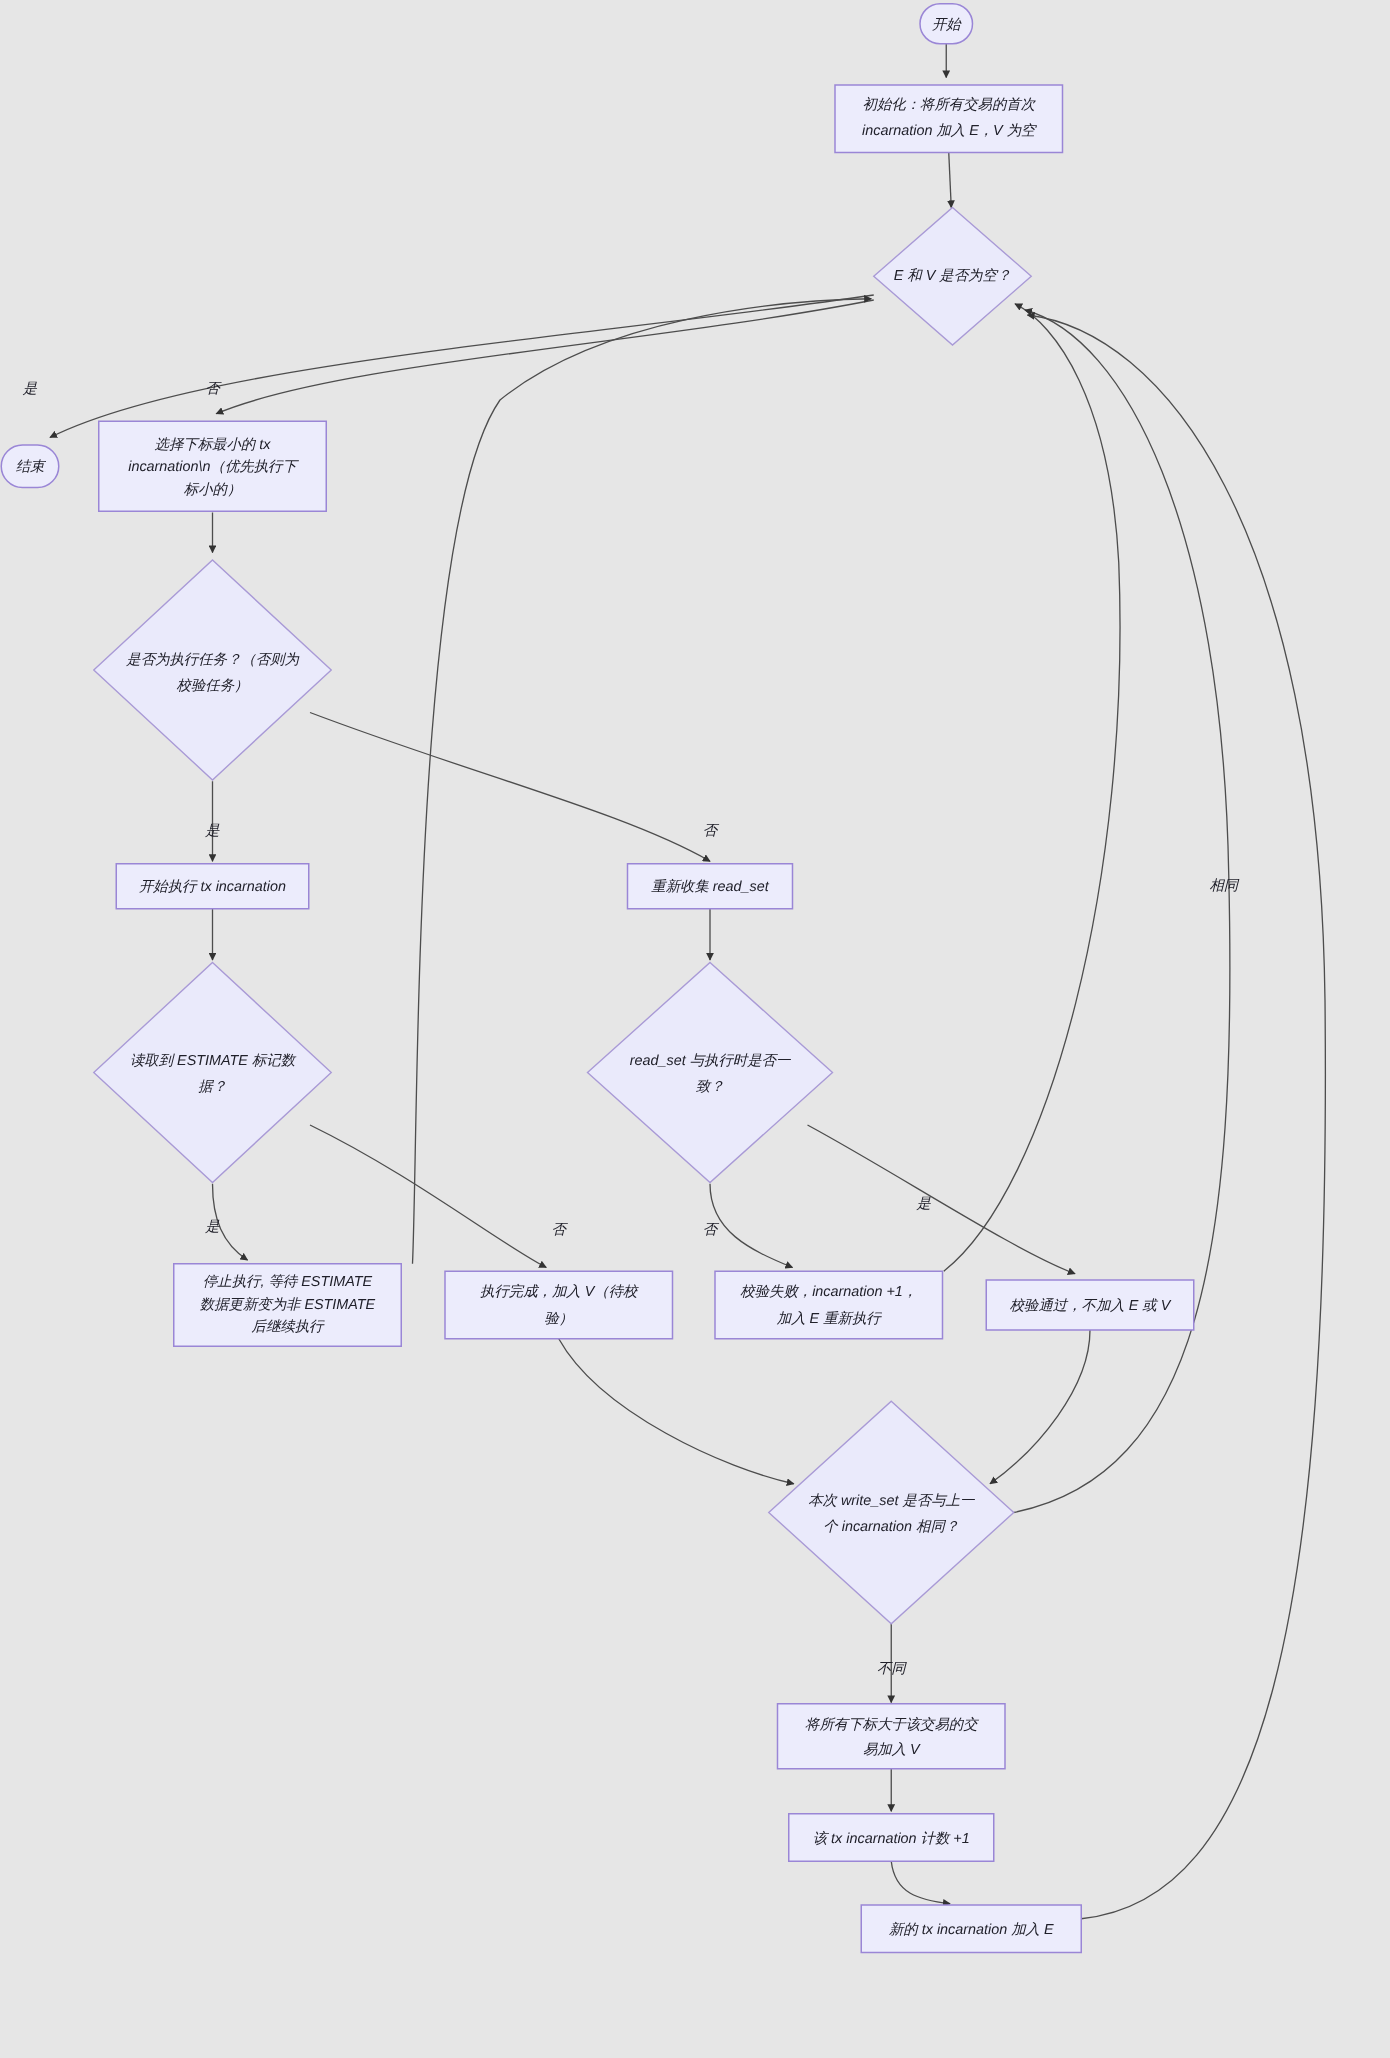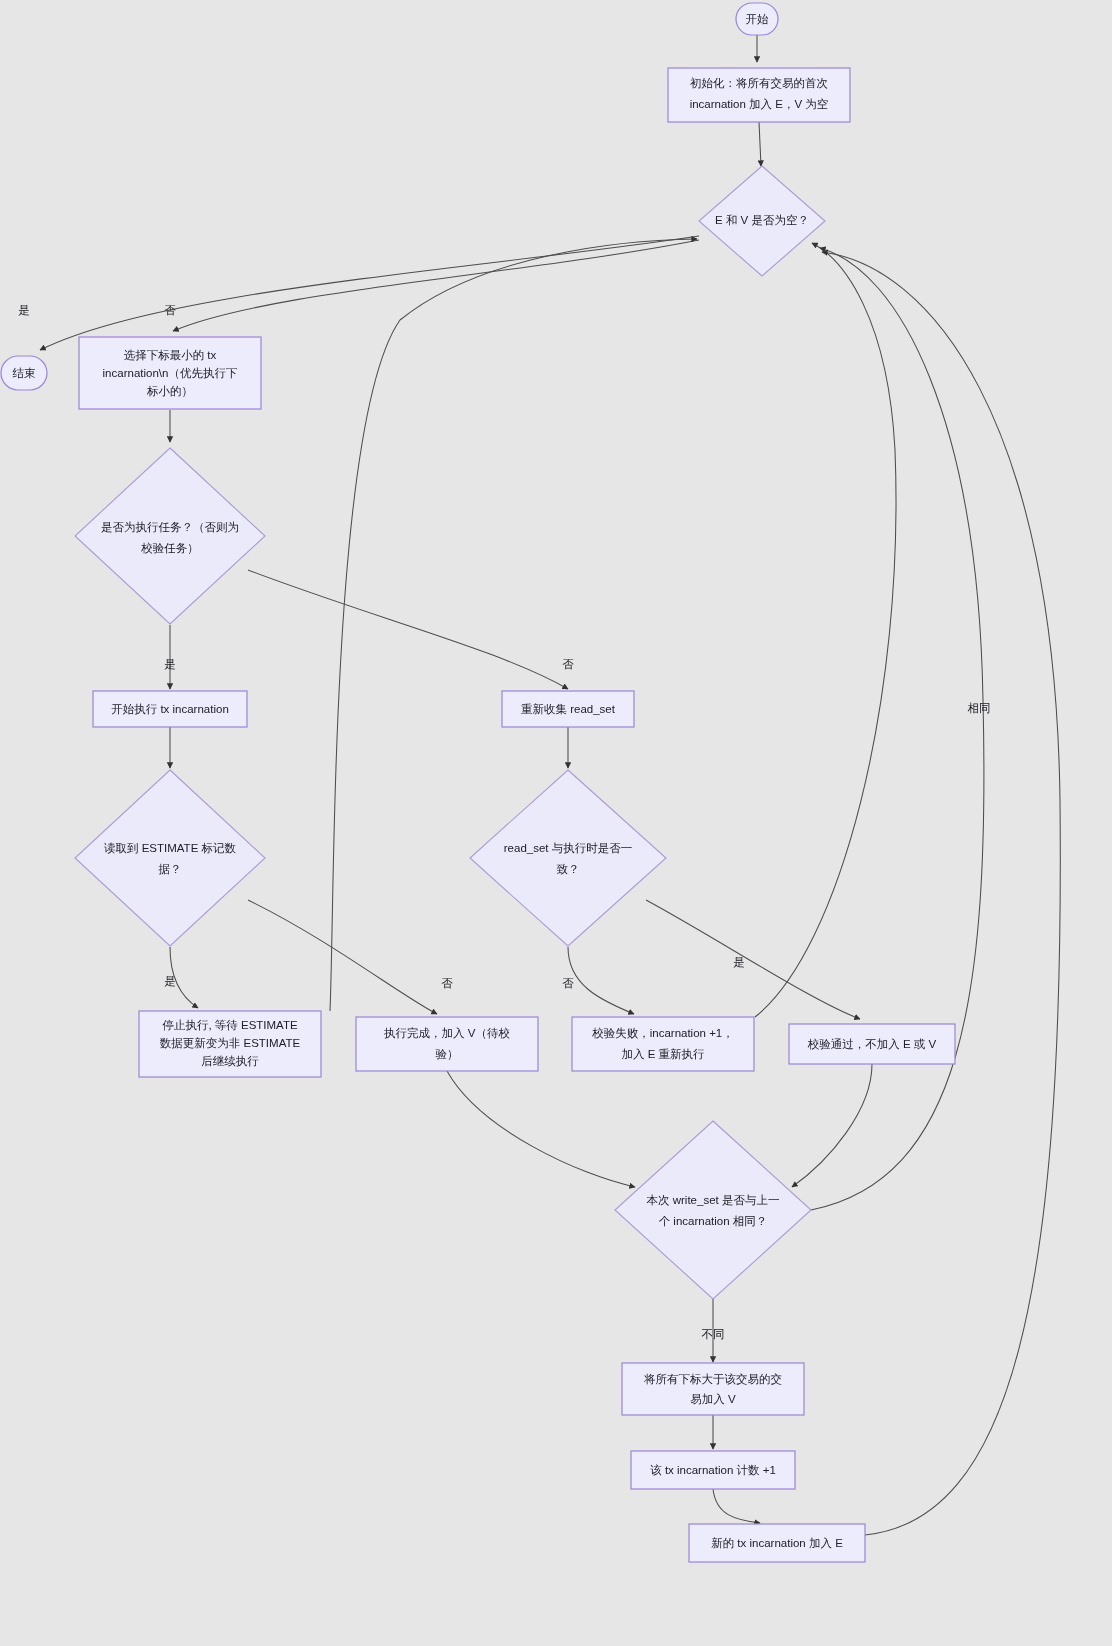--- a/index.html
+++ b/index.html
@@ -12,20 +12,21 @@
     width: 1112px;
     height: 1646px;
     overflow: hidden;
     font-family: "Liberation Sans", sans-serif;
   }
   #chart-root {
     position: relative;
     width: 1006px;
     height: 1646px;
     background: #e6e6e6;
+    font-style: italic;
   }
   svg#flow {
     display: block;
     width: 1112px;
     height: 1646px;
   }
   .node-rect {
     fill: #ececfc;
     stroke: #9a86d6;
     stroke-width: 1.2;

